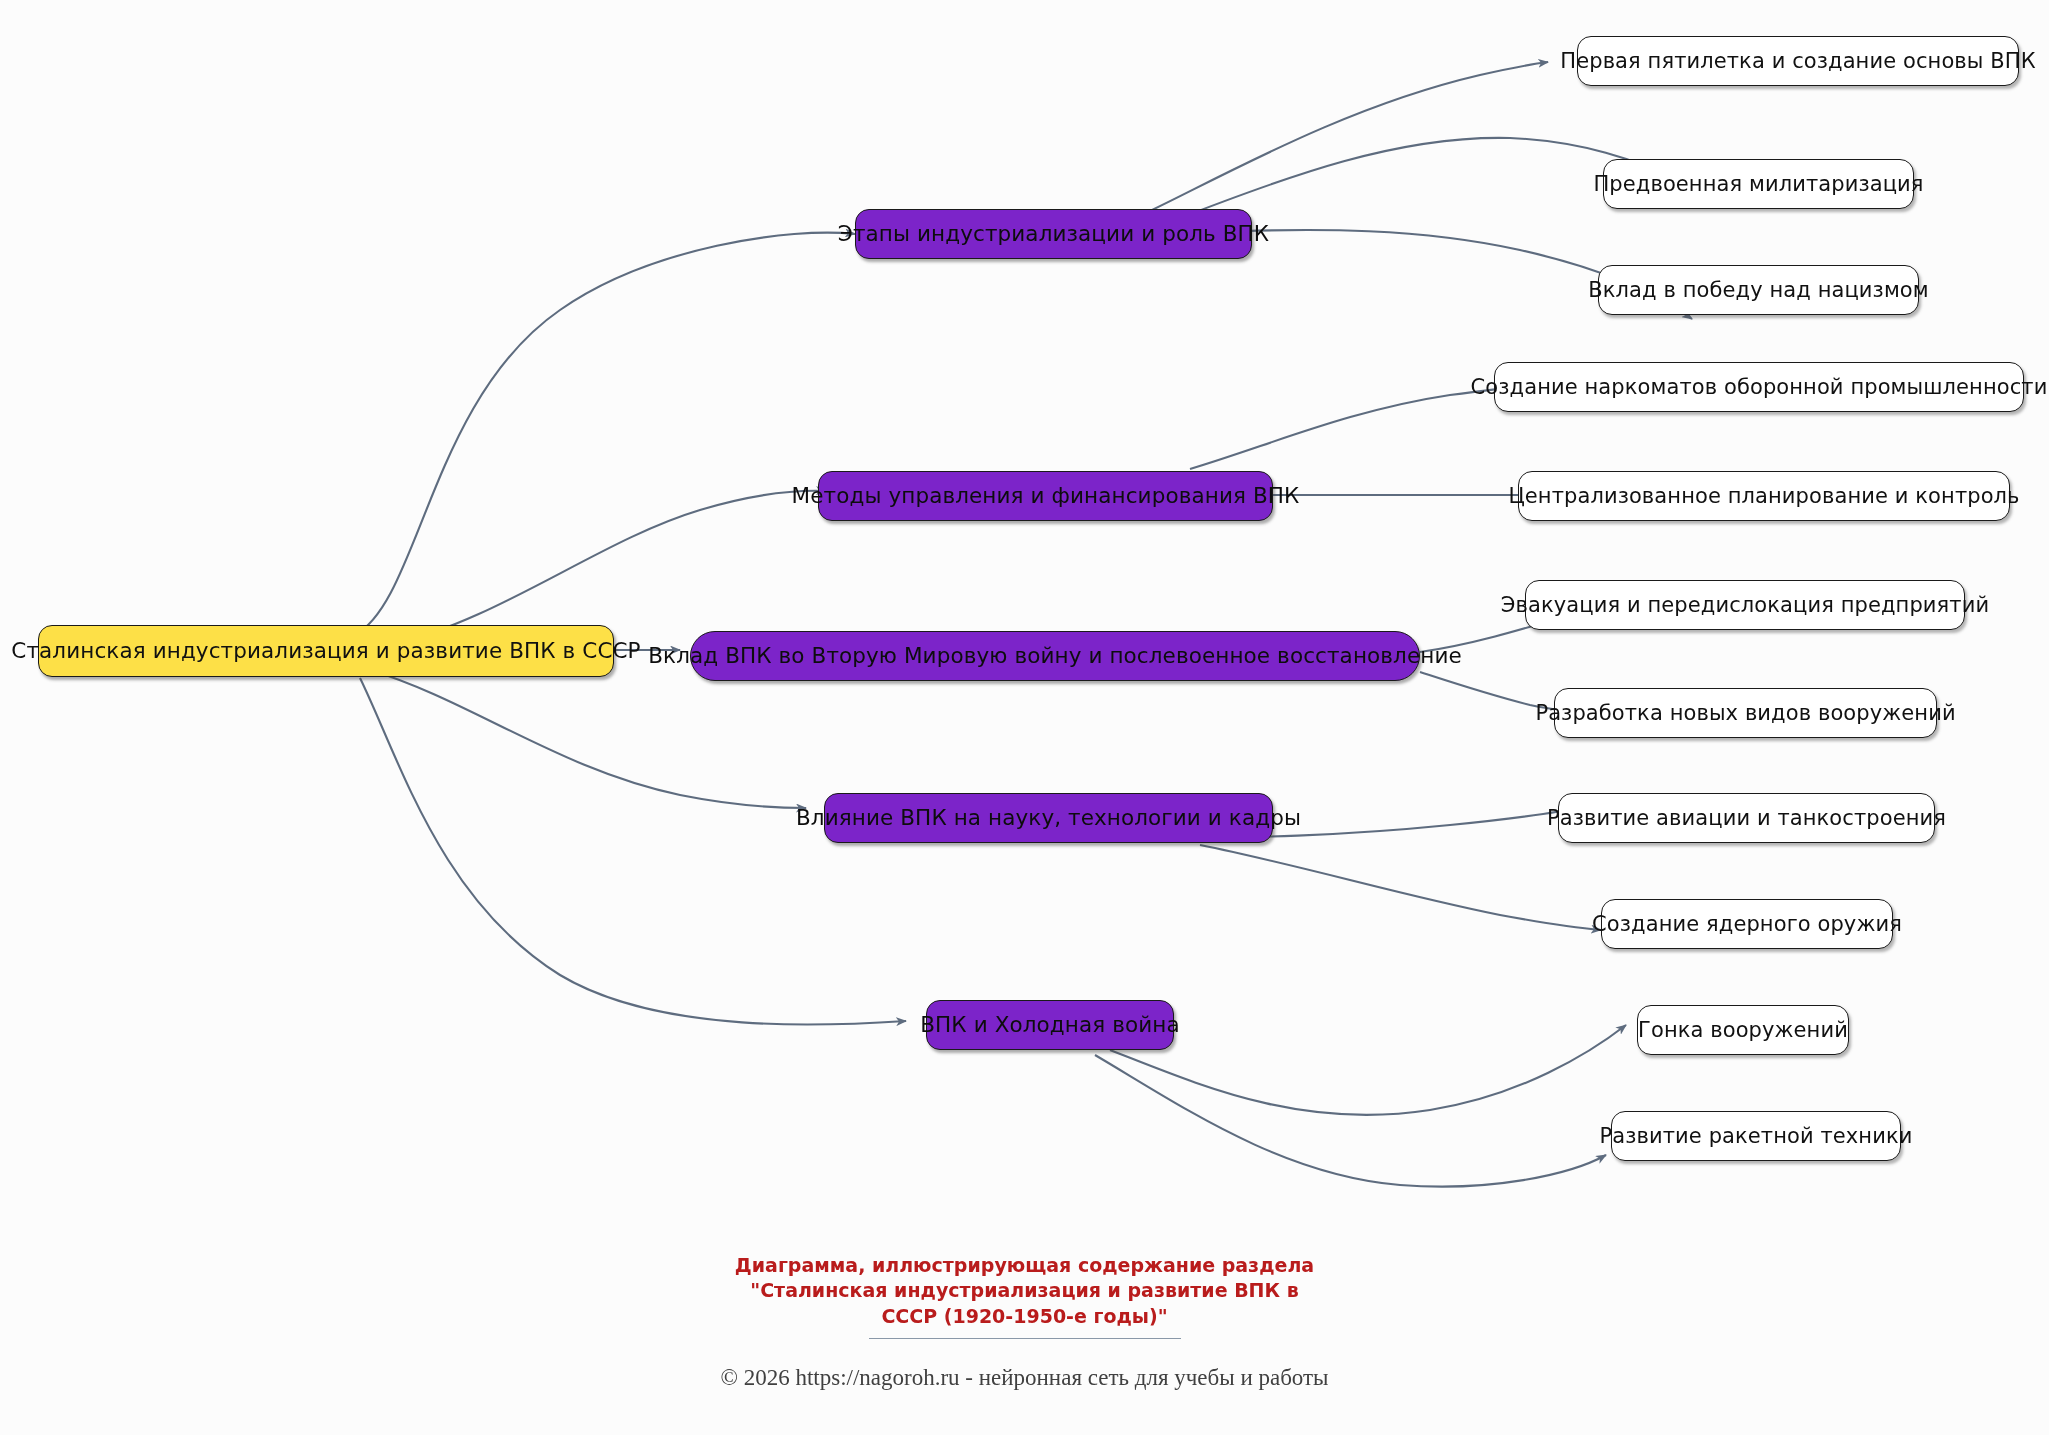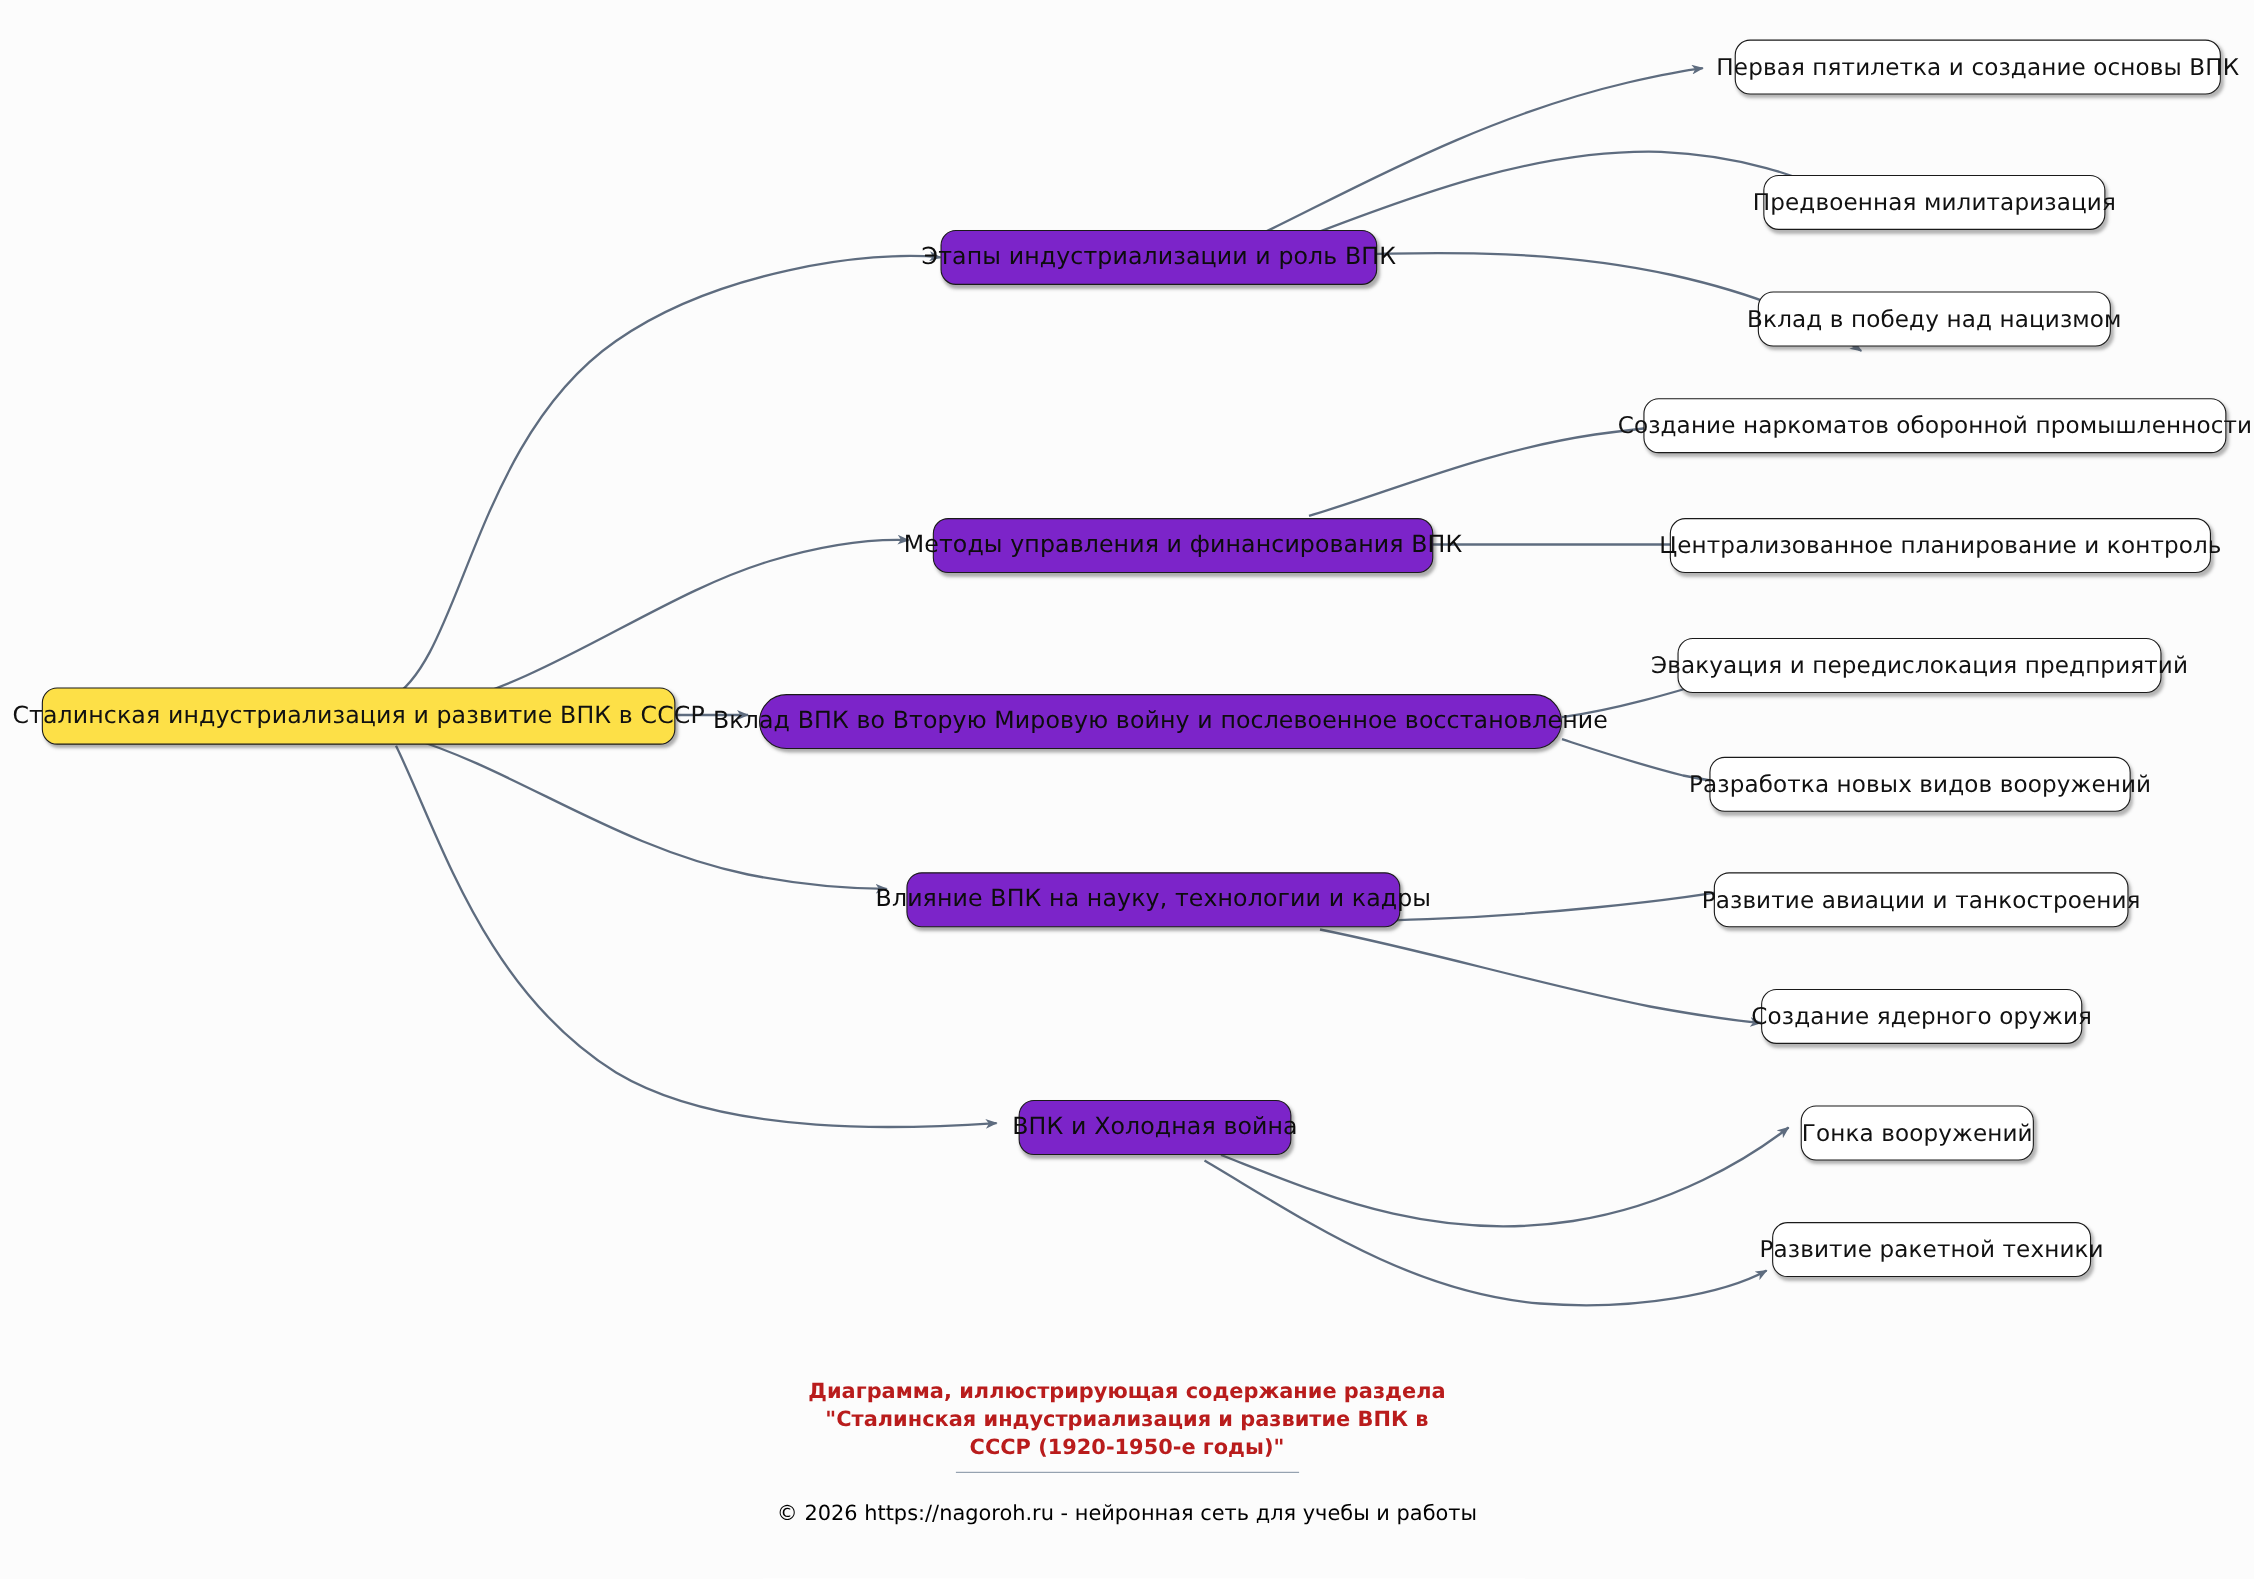--- a/index.html
+++ b/index.html
@@ -72,22 +72,23 @@
   .caption-rule {
     position: absolute;
     top: 1338px;
     left: 869px;
     width: 312px;
     height: 0;
     border-top: 1.4px solid #8a98a8;
   }
   .caption-copyright {
     top: 1365px;
-    font-size: 19px;
-    color: #000000;
+    font-size: 23px;
+    color: #404040;
+    font-family: Liberation Serif, serif;
   }
 </style>
 </head>
 <body>
 
 <div id="canvas">
 
   <svg id="edges" viewBox="0 0 2049 1435" xmlns="http://www.w3.org/2000/svg">
     <defs>
       <marker id="arrow" markerWidth="11" markerHeight="9" refX="10" refY="4.5" orient="auto" markerUnits="userSpaceOnUse">
@@ -130,21 +131,21 @@
   <div class="node node-leaf" style="left:1548px; top:36px; width:442px; height:50px;margin-left:29px;">
     <span>Первая пятилетка и создание основы ВПК</span>
   </div>
   <div class="node node-leaf" style="left:1603px; top:159px; width:311px; height:50px;">
     <span>Предвоенная милитаризация</span>
   </div>
   <div class="node node-leaf" style="left:1598px; top:265px; width:321px; height:50px;">
     <span>Вклад в победу над нацизмом</span>
   </div>
 
-  <div class="node node-branch" style="left:848px; top:471px; width:455px; height:50px;">
+  <div class="node node-branch" style="left:818px; top:471px; width:455px; height:50px;">
     <span>Методы управления и финансирования ВПК</span>
   </div>
   <div class="node node-leaf" style="left:1494px; top:362px; width:530px; height:50px;">
     <span>Создание наркоматов оборонной промышленности</span>
   </div>
   <div class="node node-leaf" style="left:1518px; top:471px; width:492px; height:50px;text-align:center;">
     <span>Централизованное планирование и контроль</span>
   </div>
 
   <div class="node node-branch" style="left:690px; top:631px; width:730px; height:50px;border-radius:25px;">

